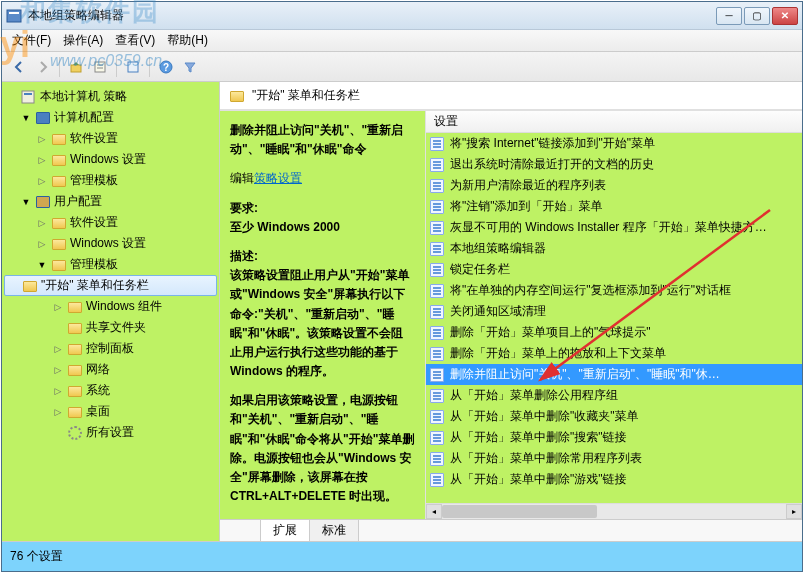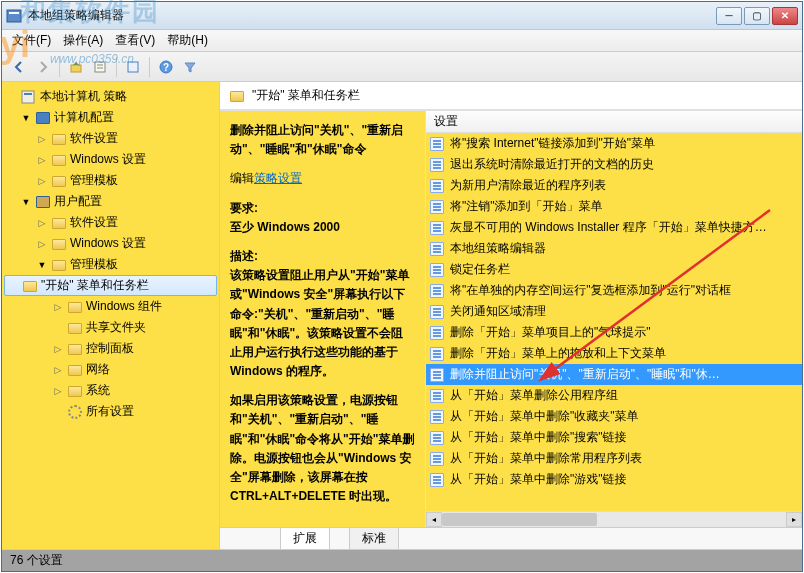--- a/index.html
+++ b/index.html
@@ -10,28 +10,28 @@
 .titlebar { height: 28px; background: linear-gradient(#e8f0f8, #d0e0ef); display: flex; align-items: center; padding: 0 4px; border-bottom: 1px solid #b8c8d8; }
 .titlebar-icon { width: 16px; height: 16px; margin-right: 6px; }
 .titlebar-text { flex: 1; font-size: 12px; color: #000; }
 .winbtns { display: flex; gap: 2px; }
 .winbtn { width: 26px; height: 18px; border: 1px solid #7a9ab8; background: linear-gradient(#f0f6fc, #d8e6f2); border-radius: 2px; display: flex; align-items: center; justify-content: center; font-size: 10px; cursor: pointer; }
 .winbtn.close { background: linear-gradient(#e88, #c44); border-color: #a33; color: #fff; font-weight: bold; }
 
 .menubar { height: 22px; background: linear-gradient(#f8f8f8, #ececec); border-bottom: 1px solid #ccc; display: flex; align-items: center; padding: 0 6px; font-size: 12px; gap: 4px; position: relative; }
 .menubar span { padding: 2px 4px; cursor: pointer; }
 .watermark-top { position: absolute; left: 20px; top: -6px; font-size: 26px; font-weight: bold; color: rgba(60,140,200,0.35); letter-spacing: 2px; pointer-events: none; z-index: 10; }
-.watermark-sub { position: absolute; left: 50px; top: 52px; font-size: 12px; color: rgba(60,140,200,0.5); font-style: italic; pointer-events: none; z-index: 10; }
+.watermark-sub { position: absolute; left: 50px; top: 52px; font-size: 16px; color: rgba(60,140,200,0.5); font-style: italic; pointer-events: none; z-index: 10; }
 .watermark-yi { position: absolute; left: 0; top: 24px; font-size: 36px; font-weight: bold; color: rgba(255,140,0,0.45); pointer-events: none; z-index: 10; }
 
 .toolbar { height: 30px; background: linear-gradient(#f4f4f4, #e8e8e8); border-bottom: 1px solid #ccc; display: flex; align-items: center; padding: 0 6px; gap: 2px; }
 .tbtn { width: 22px; height: 22px; border: 1px solid transparent; display: flex; align-items: center; justify-content: center; cursor: pointer; border-radius: 2px; }
 .tsep { width: 1px; height: 20px; background: #ccc; margin: 0 3px; }
 
-.main { flex: 1; display: flex; background: #fde047; }
+.main { flex: 1; display: flex; background: #bef264; }
 .left-pane { width: 218px; border-right: 1px solid #ccc; overflow: auto; padding: 4px 2px; }
 .right-pane { flex: 1; display: flex; flex-direction: column; }
 
 .tree-item { display: flex; align-items: center; padding: 2px 0; cursor: pointer; white-space: nowrap; }
 .tree-item.highlighted { background: linear-gradient(#e8f4ff, #d4e8fc); border: 1px solid #7ab4e8; border-radius: 2px; padding: 1px 2px; }
 .tree-arrow { width: 12px; height: 12px; display: inline-flex; align-items: center; justify-content: center; font-size: 9px; color: #666; }
 .tree-arrow.open::before { content: "▼"; color: #000; }
 .tree-arrow.closed::before { content: "▷"; }
 .tree-arrow.none::before { content: ""; }
 .tree-icon { width: 16px; height: 16px; margin: 0 4px; flex-shrink: 0; }
@@ -54,24 +54,24 @@
 
 .list-pane { flex: 1; display: flex; flex-direction: column; overflow: hidden; }
 .list-header { height: 22px; background: linear-gradient(#fdfdfd, #f0f0f0); border-bottom: 1px solid #ddd; display: flex; align-items: center; padding: 0 8px; font-size: 12px; }
 .list-body { flex: 1; overflow-y: auto; position: relative; }
 .list-item { display: flex; align-items: center; padding: 2px 4px; cursor: pointer; white-space: nowrap; font-size: 12px; }
 .list-item.selected { background: #3399ff; color: #fff; }
 .list-icon { width: 14px; height: 14px; margin-right: 6px; flex-shrink: 0; border: 1px solid #88aaee; background: #f0f6ff; border-radius: 1px; position: relative; }
 .list-icon::after { content: ""; position: absolute; left: 2px; top: 2px; right: 2px; height: 2px; background: #6699dd; box-shadow: 0 3px 0 #6699dd, 0 6px 0 #6699dd; }
 
 .right-tabs { height: 22px; border-top: 1px solid #ccc; background: #f8f8f8; display: flex; align-items: flex-start; padding-left: 40px; }
-.tab { padding: 2px 12px; border: 1px solid #ccc; border-top: none; background: #fff; margin-right: -1px; font-size: 12px; cursor: pointer; margin-left: 20px; }
+.tab { padding: 2px 12px; border: 1px solid #ccc; border-top: none; background: #fff; margin-right: -1px; font-size: 12px; cursor: pointer; }
 .tab.inactive { background: #f0f0f0; }
 
-.statusbar { height: 22px; border-top: 1px solid #ccc; background: #a3a3a3; display: flex; align-items: center; padding: 0 8px; font-size: 12px; }
+.statusbar { height: 30px; border-top: 1px solid #ccc; background: #7dd3fc; display: flex; align-items: center; padding: 0 8px; font-size: 12px; }
 
 .annotation-arrow { position: absolute; pointer-events: none; z-index: 100; }
 .hscroll { height: 16px; background: #f0f0f0; border-top: 1px solid #ddd; display: flex; }
 .hscroll-track { flex: 1; background: #e8e8e8; position: relative; }
 .hscroll-thumb { position: absolute; left: 0; width: 45%; top: 1px; bottom: 1px; background: #c8c8c8; border-radius: 2px; }
 .hscroll-btn { width: 16px; background: #e0e0e0; border: 1px solid #ccc; display: flex; align-items: center; justify-content: center; font-size: 8px; }
 </style>
 </head>
 <body>
 
@@ -219,20 +219,25 @@
         <span class="tree-arrow closed"></span>
         <span class="tree-icon folder-icon"></span>
         <span>网络</span>
       </div>
       <div class="tree-item indent-3">
         <span class="tree-arrow closed"></span>
         <span class="tree-icon folder-icon"></span>
         <span>系统</span>
       </div>
       <div class="tree-item indent-3">
+        <span class="tree-arrow closed"></span>
+        <span class="tree-icon folder-icon"></span>
+        <span>桌面</span>
+      </div>
+      <div class="tree-item indent-3">
         <span class="tree-arrow none"></span>
         <span class="tree-icon gear-icon"></span>
         <span>所有设置</span>
       </div>
     </div>
 
     <div class="right-pane">
       <div class="right-header">
         <span class="folder-icon"></span>
         <span>"开始" 菜单和任务栏</span>

